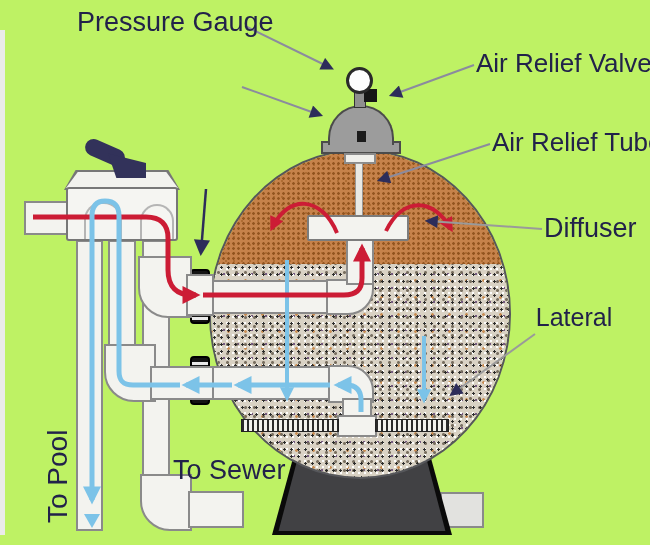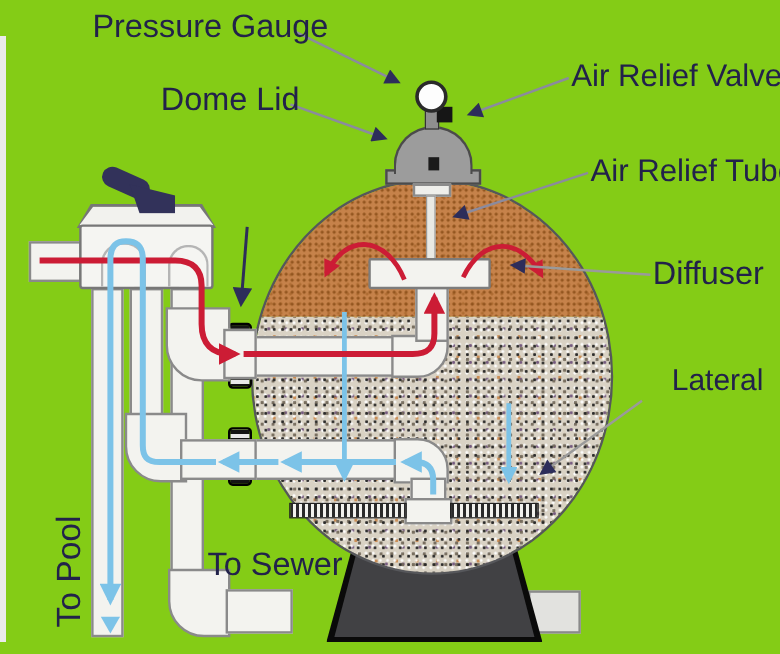--- a/index.html
+++ b/index.html
@@ -1,16 +1,16 @@
 <!DOCTYPE html>
 <html><head>
 <meta charset="utf-8">
 <style>
   html,body{margin:0;padding:0;background:#fff;}
-  .stage{position:relative;width:650px;height:545px;background:#84cc16;overflow:hidden;
+  .stage{position:relative;width:650px;height:545px;background:#bef264;overflow:hidden;
          font-family:"Liberation Sans","DejaVu Sans",sans-serif;}
   .abs{position:absolute;}
   
   .pipe{position:absolute;background:#f3f3ef;border:2px solid #8a8a8a;box-sizing:border-box;}
   .label{position:absolute;color:#22224a;white-space:nowrap;z-index:11;}
   
   .tank{position:absolute;left:209px;top:149px;width:302px;height:330px;border-radius:50%;
         border:2px solid #56575b;overflow:hidden;z-index:3;box-sizing:border-box;}
   .water-top{position:absolute;left:0;top:0;width:100%;height:113px;background-color:#c6824a;
       background-image:radial-gradient(circle,rgba(138,78,24,.85) 1px,transparent 1.6px),
@@ -156,24 +156,23 @@
     </g>
     <g>
       <path d="M206 189 L201 252" stroke="#2d2d5a" stroke-width="2.5" fill="none" marker-end="url(#mNavy)"></path>
     </g>
     <g>
       <path d="M535 334 L452 394" stroke="#9a9a9a" stroke-width="2" fill="none" marker-end="url(#mNavy)"></path>
     </g>
   </svg>
 
   <div class="label" style="left:77px;top:7px;font-size:27px;">Pressure Gauge</div>
-  <div class="label" style="left:134px;top:68px;font-size:27px;">Dome Lid</div>
   <div class="label" style="left:476px;top:48px;font-size:26px;">Air Relief Valve</div>
   <div class="label" style="left:492px;top:127px;font-size:26px;">Air Relief Tube</div>
   <div class="label" style="left:544px;top:213px;font-size:27px;">Diffuser</div>
-  <div class="label" style="left:522px;top:303px;width:104px;font-size:25px;line-height:1.14;text-align:center;margin-left:24px;">
+  <div class="label" style="left:522px;top:303px;width:104px;font-size:25px;line-height:1.14;text-align:center;">
     <span>Lateral</span><br>
   </div>
   <div class="label" style="left:42px;top:401px;width:34px;height:122px;font-size:28px;
               writing-mode:vertical-rl;transform:rotate(180deg);">To Pool</div>
   <div class="label" style="left:173px;top:455px;font-size:27px;">To Sewer</div>
 
 </div>
 
 </body></html>

